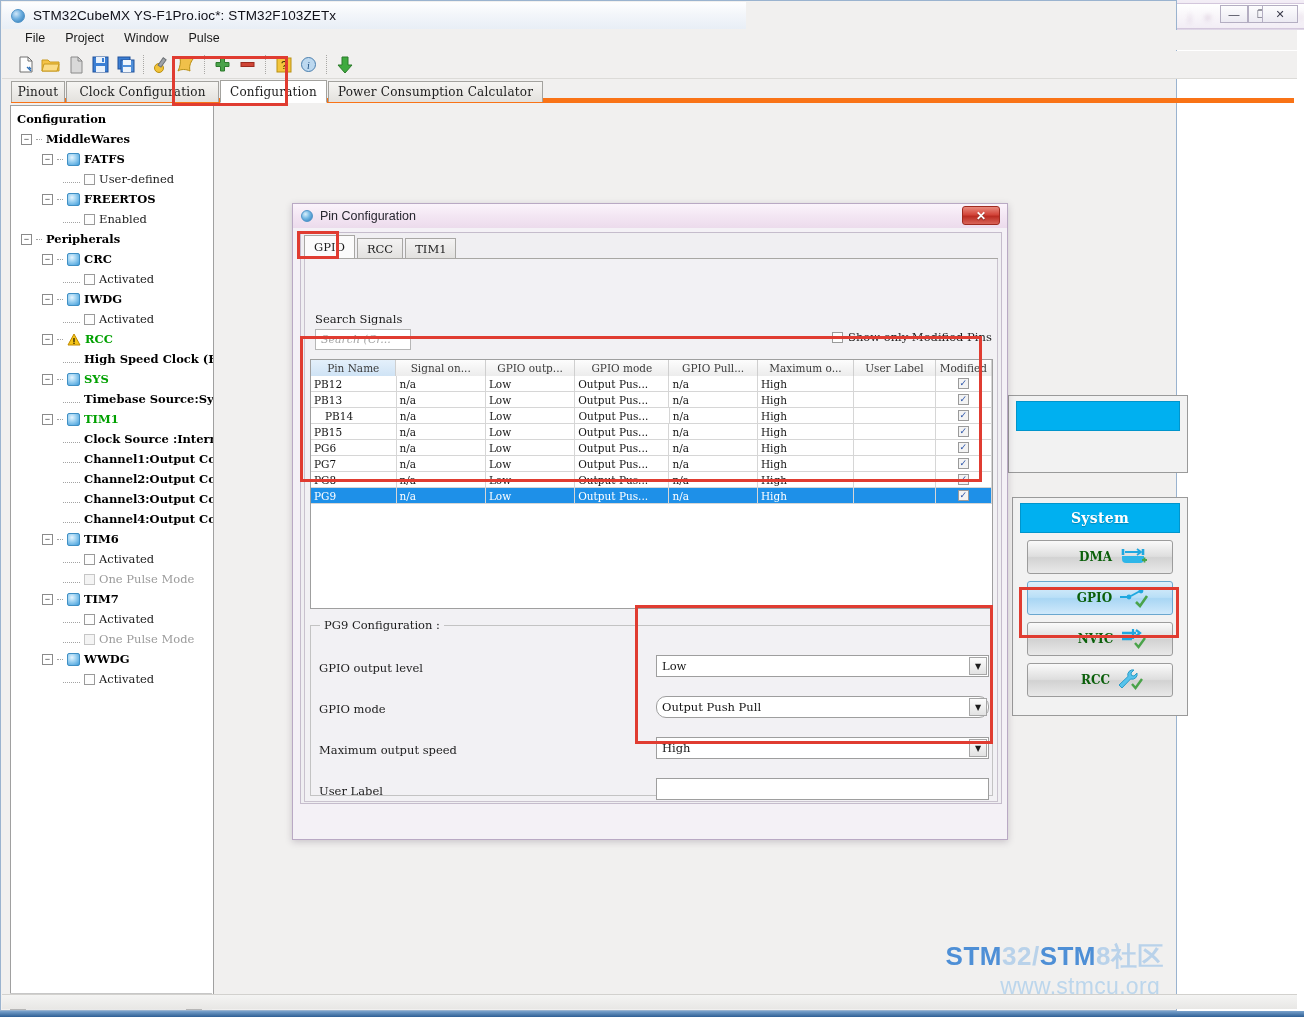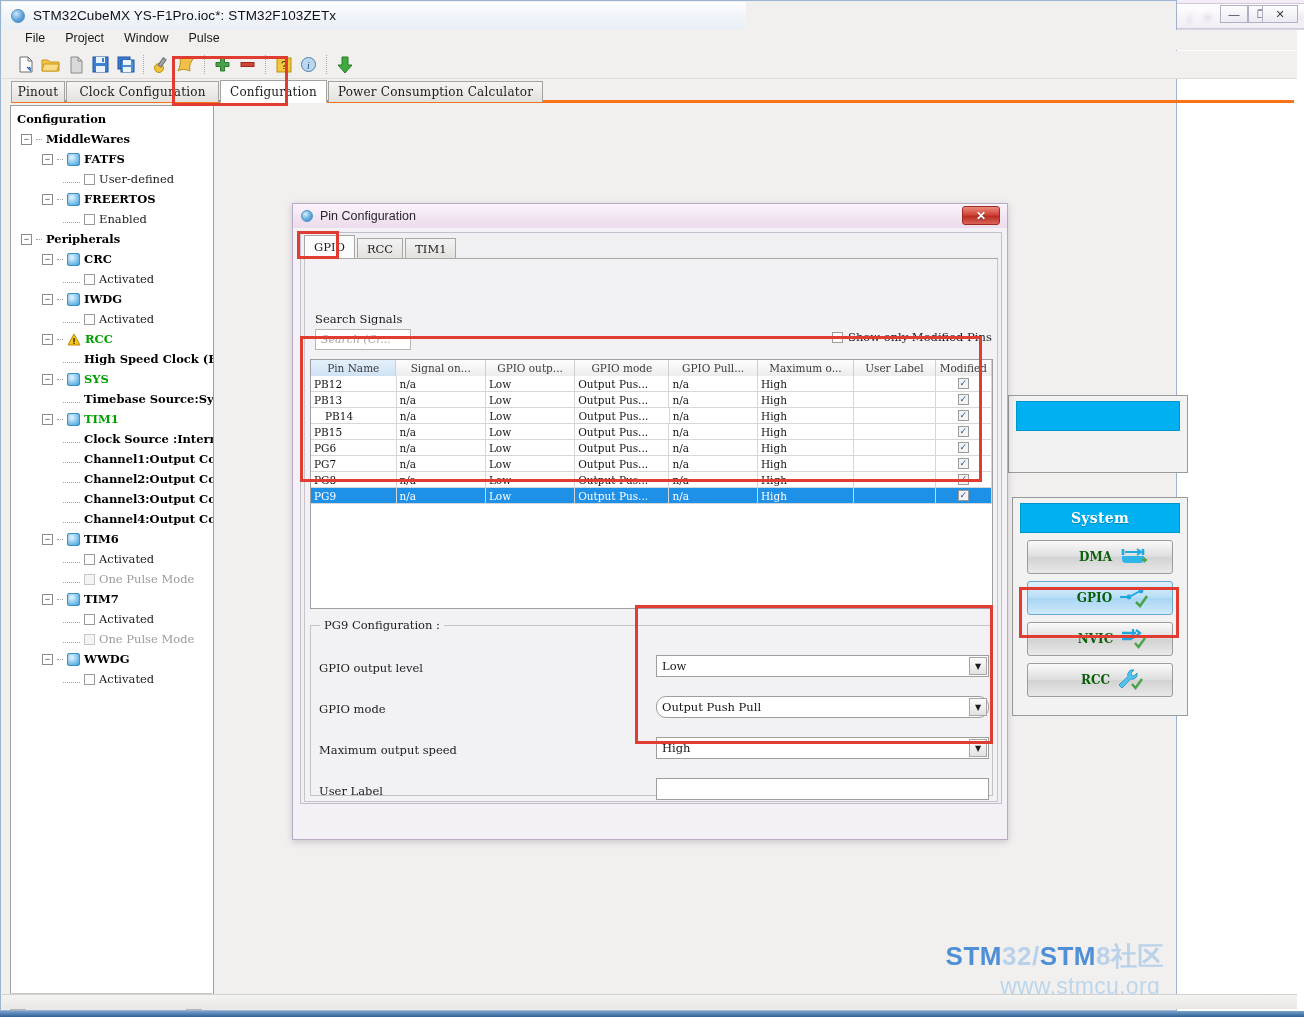--- a/index.html
+++ b/index.html
@@ -88,21 +88,21 @@
   .tb-sep { width: 1px; height: 19px; border-left: 1px dotted #a9a8a5; margin: 0 5px; }
   .tbi {
     width: 25px; height: 24px; display: flex; align-items: center; justify-content: center;
     position: relative;
   }
   .tbi svg { display:block; }
 
   
   .tabstrip {
     position: absolute; left: 10px; top: 80px; width: 1283px; height: 22px;
-    border-bottom: 3px solid #f97316;
+    border-bottom: 5px solid #f97316;
   }
   .mtab {
     position: absolute; top: 0px; height: 21px;
     background: linear-gradient(180deg,#f6f5f3 0%,#e3e1dd 100%);
     border: 1px solid #a3a29e; border-bottom: none;
     display: flex; align-items: center; justify-content: center;
     font-family: "DejaVu Serif", serif;
     font-size: 12px; color: #1c1c1c; letter-spacing: .2px;
     padding: 0 7px;
   }

